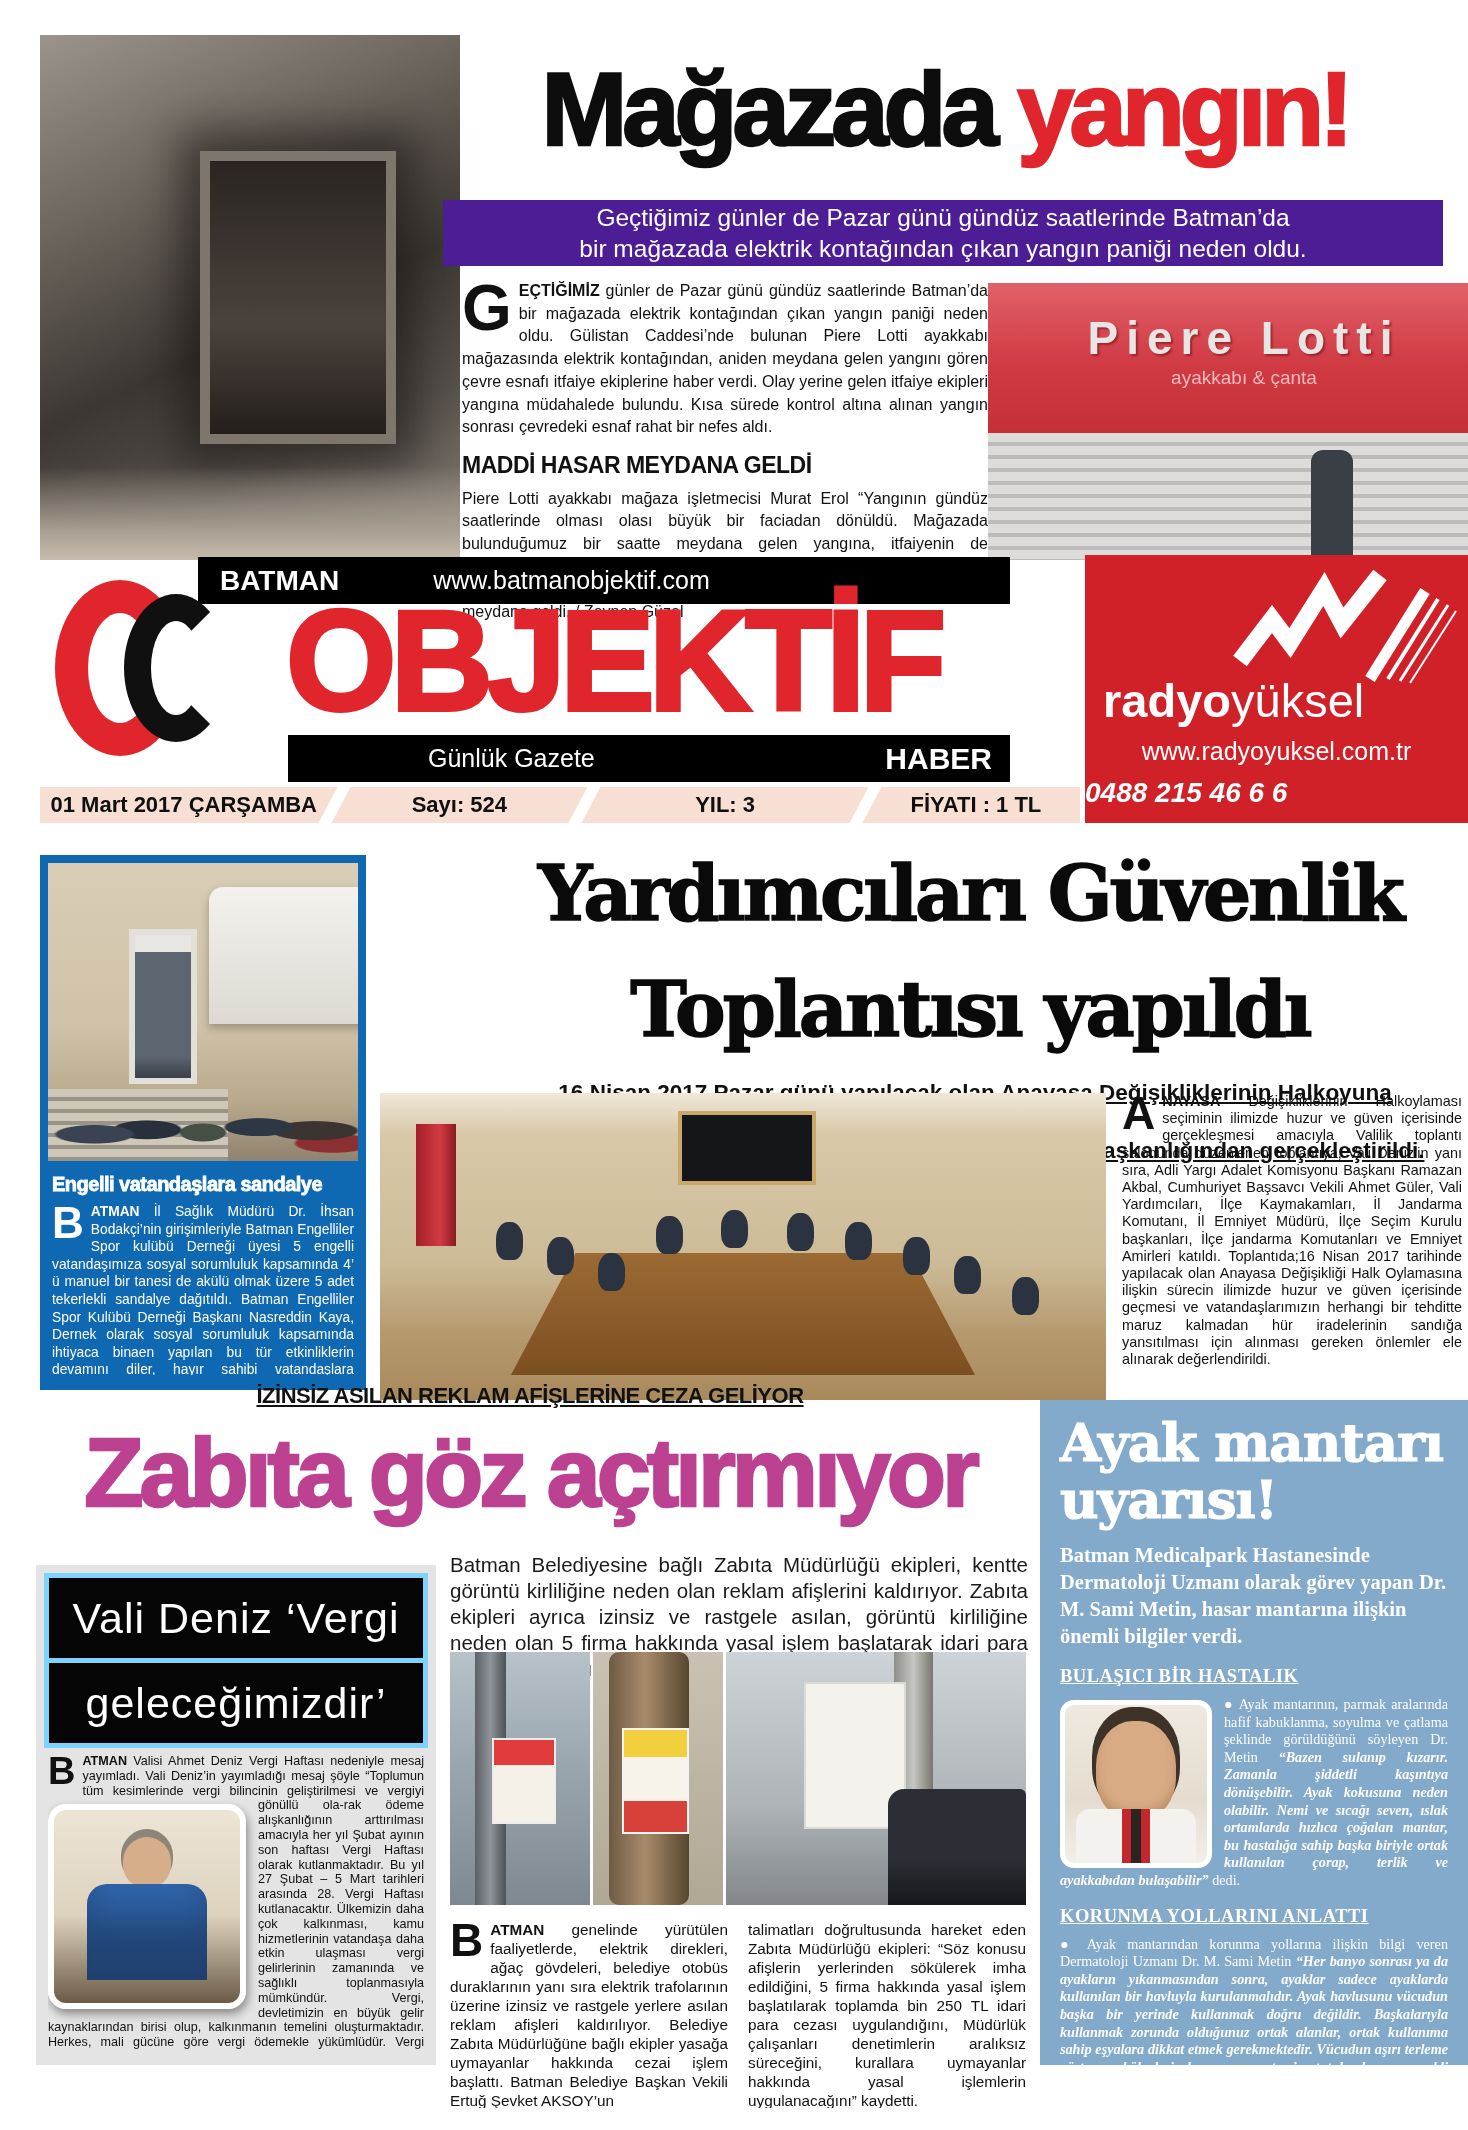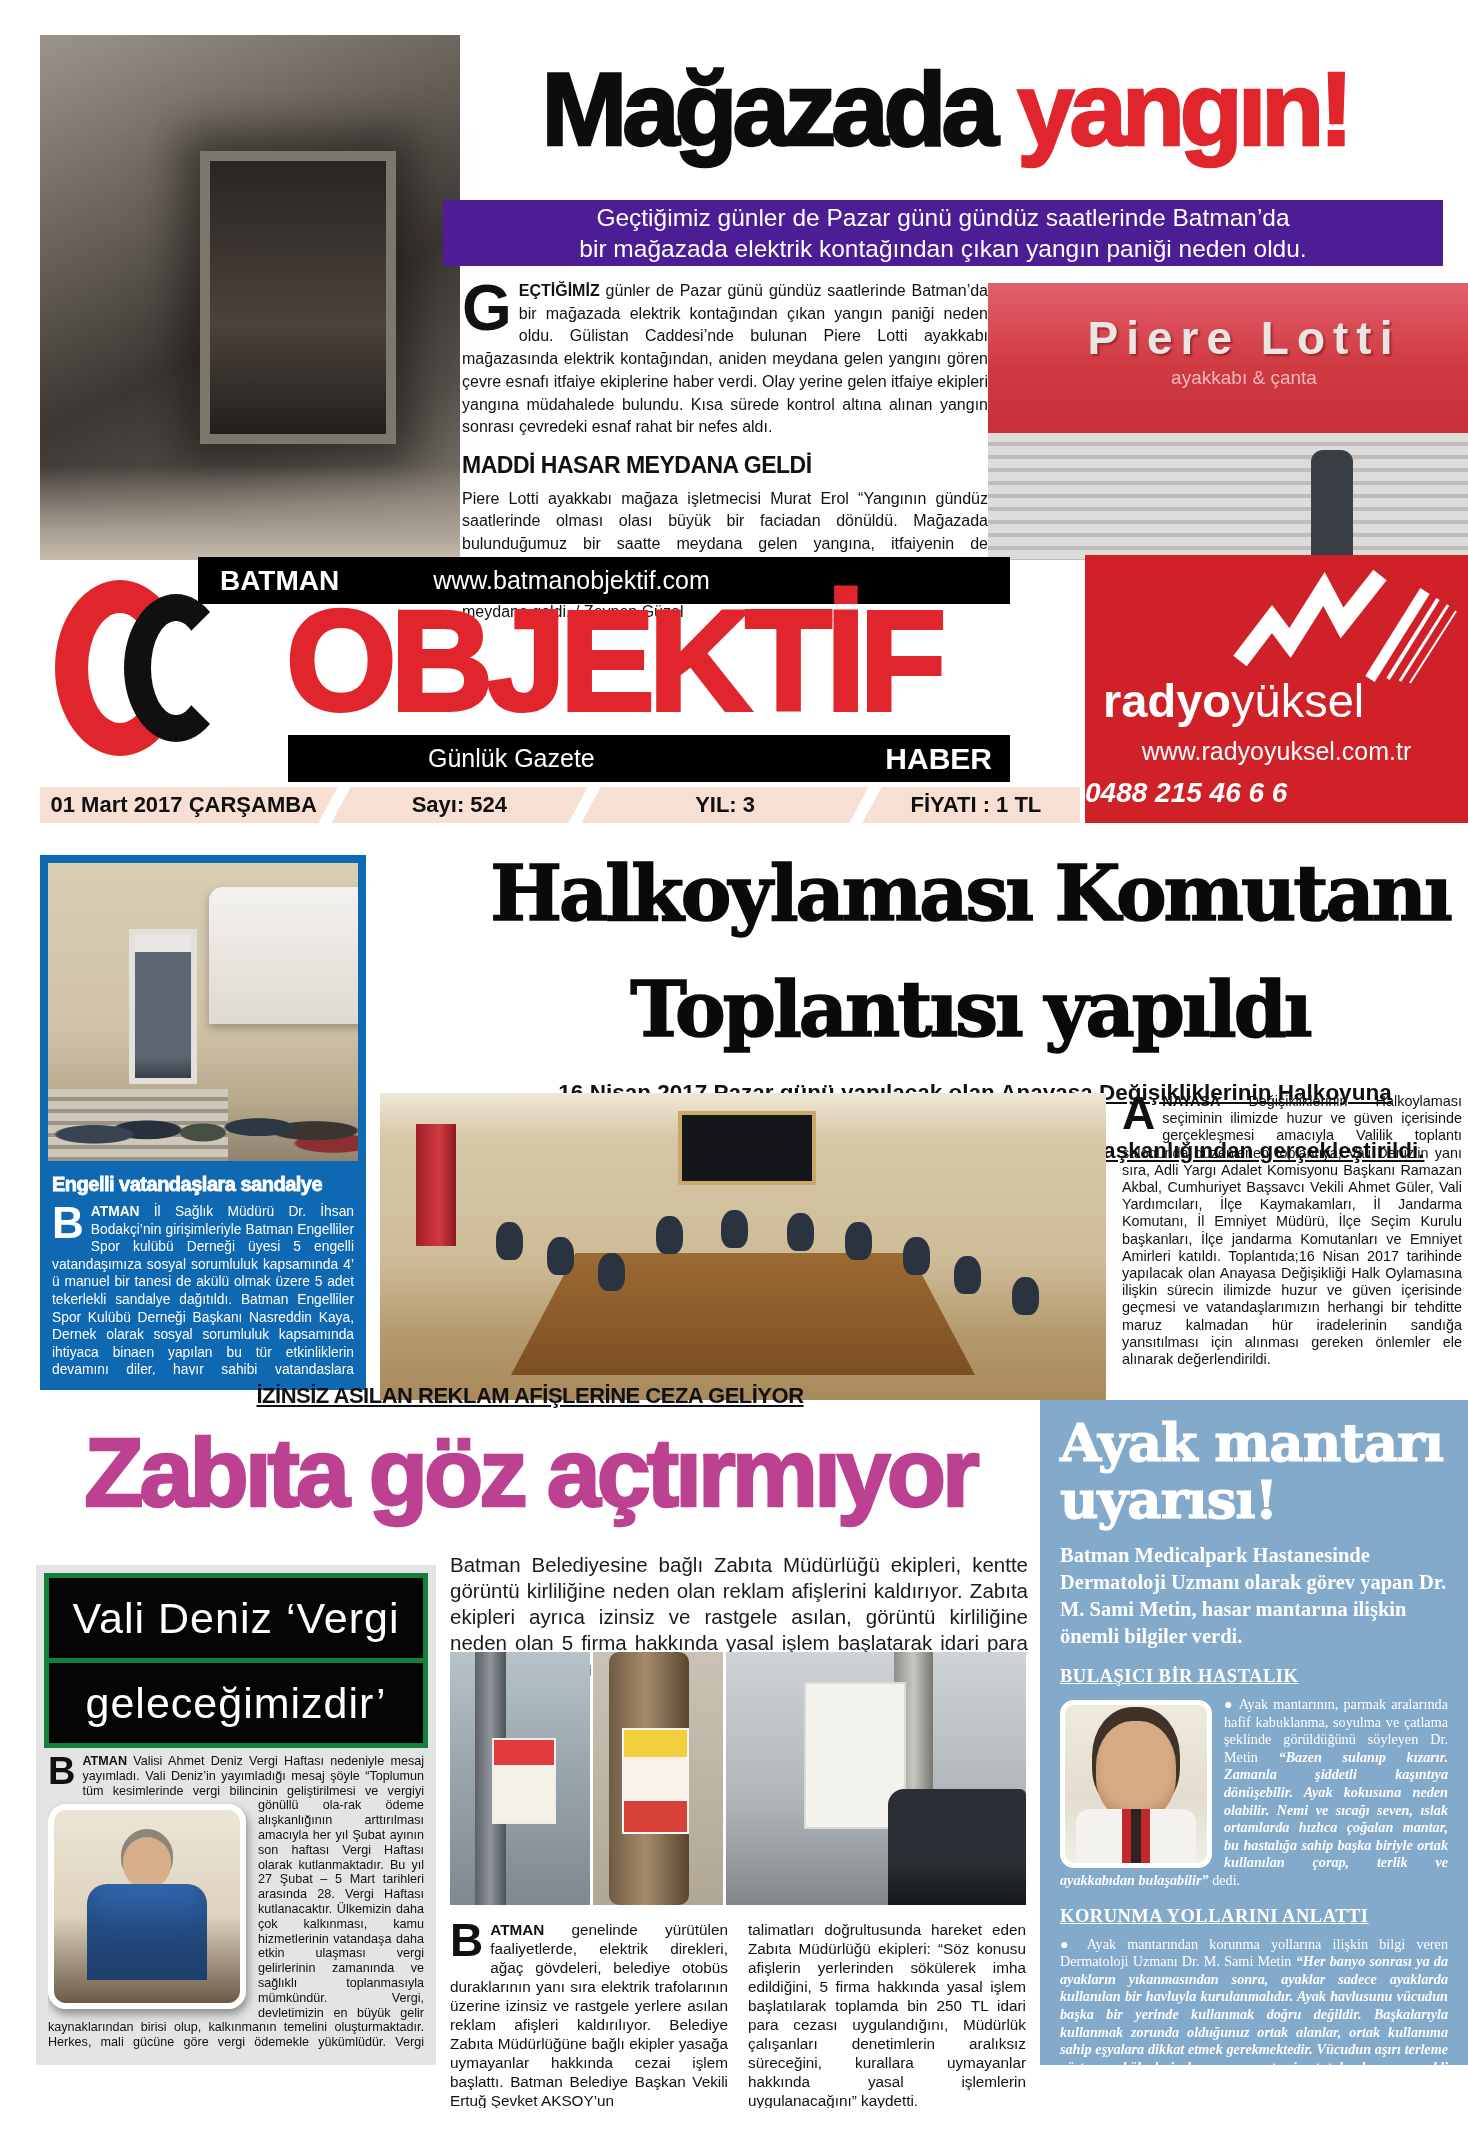--- a/index.html
+++ b/index.html
@@ -184,21 +184,21 @@
   .zposter2 { position:absolute; left:22%; top:30%; width:52%; height:42%; background:linear-gradient(180deg,#f2cf3c 26%,#f7f3ea 26% 70%,#d8403a 70%); border:2px solid #f4f4f4; }
   .zposter3 { position:absolute; left:26%; top:12%; width:34%; height:58%; background:#f4f2ec; border:2px solid #dadad6; }
   .zcar { position:absolute; right:0; bottom:0; width:46%; height:46%; background:linear-gradient(180deg,#2b2f35 60%,#15171a); border-radius:16px 6px 0 0; }
   .zcpole { position:absolute; left:56%; top:0; width:13%; height:100%; background:linear-gradient(90deg,#8e8e8a,#c6c6c2 50%,#77776f); }
   #zb-col1 { left:450px; top:1920px; width:278px; height:188px; font-size:15.3px; line-height:19px; overflow:hidden; }
   #zb-col1 .dropcap { font-size:46px; }
   #zb-col2 { left:748px; top:1920px; width:278px; height:188px; font-size:15.3px; line-height:19px; overflow:hidden; }
 
   
   #vd-box { left:36px; top:1565px; width:400px; height:500px; background:#e4e4e4; }
-  .vd-head { margin:8px 8px 6px; background:#15803d; padding:5px 5px; }
+  .vd-head { margin:8px 8px 6px; background:#7dd3fc; padding:5px 5px; }
   .vd-bar {
     background:#050505; color:#fff; text-align:center;
     font-size:43px; font-weight:400; line-height:80px; letter-spacing:1px; white-space:nowrap;
   }
   .vd-bar + .vd-bar { margin-top:5px; }
   .vd-body { margin:4px 12px; font-size:12.6px; line-height:14.8px; text-align:justify; height:295px; overflow:hidden; }
   .vd-body .dropcap { font-size:38px; }
   .vd-photo {
     float:left; width:198px; height:205px; margin:6px 12px 4px 0;
     border-radius:18px; border:6px solid #fff; box-shadow:2px 5px 10px rgba(0,0,0,.4);
@@ -301,21 +301,21 @@
       <line x1="168" y1="118" x2="218" y2="38" stroke="#ffffff" stroke-width="4"></line>
       <line x1="180" y1="120" x2="228" y2="44" stroke="#ffffff" stroke-width="3"></line>
       <line x1="190" y1="122" x2="236" y2="50" stroke="#ffffff" stroke-width="2"></line>
     </svg>
     <div class="radyo-name"><b>radyo</b><span>yüksel</span></div>
     <div class="radyo-web">www.radyoyuksel.com.tr</div>
     <div class="radyo-phone">0488 215 46 6  6</div>
   </div>
 
   <div class="abs" id="ref-headline">
-    <div>Halkoylaması Komutanı</div>
+    <div>Yardımcıları Güvenlik</div>
     <div>Toplantısı yapıldı</div>
   </div>
   <div class="abs" id="ref-deck">
     <div class="u">16 Nisan 2017 Pazar günü yapılacak olan Anayasa Değişikliklerinin Halkoyuna sunulmasına</div>
     <div class="u">ilişkin “Seçim Güvenlik Toplantısı” Vali Ahmet Deniz başkanlığından gerçekleştirildi.</div>
   </div>
 
   <div class="abs photo" id="wc-box">
     <div class="wc-photo">
       <div class="wc-canopy"></div>

